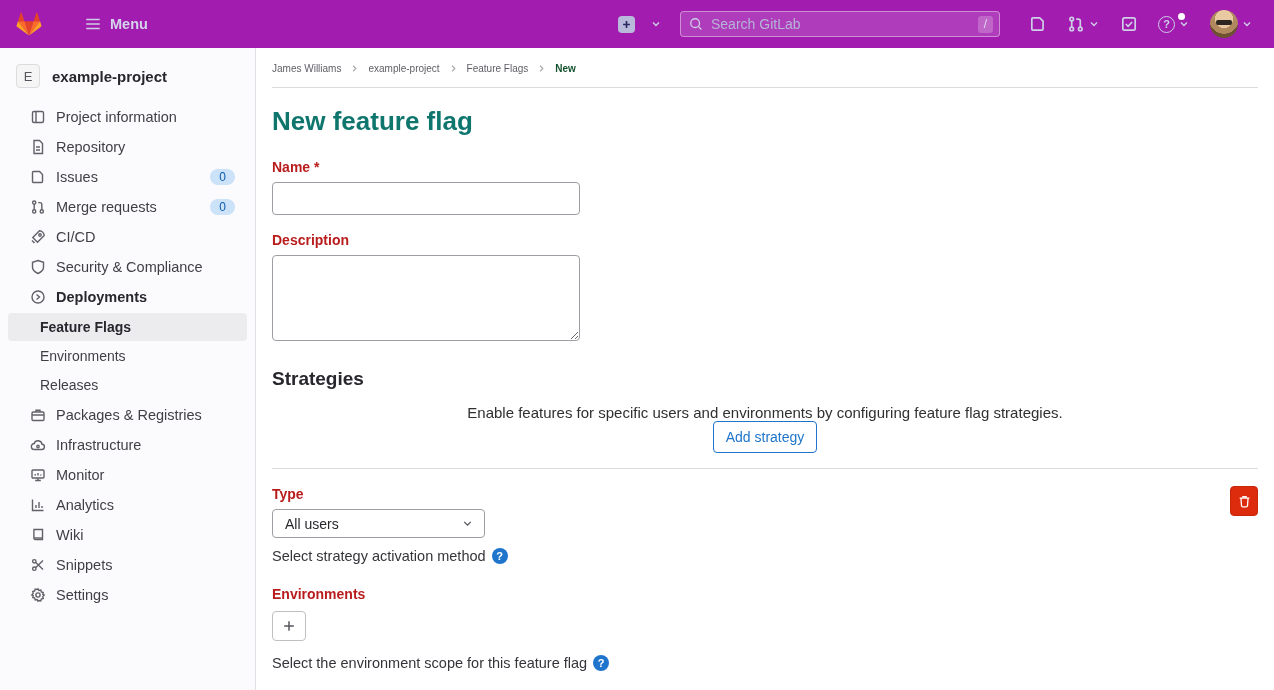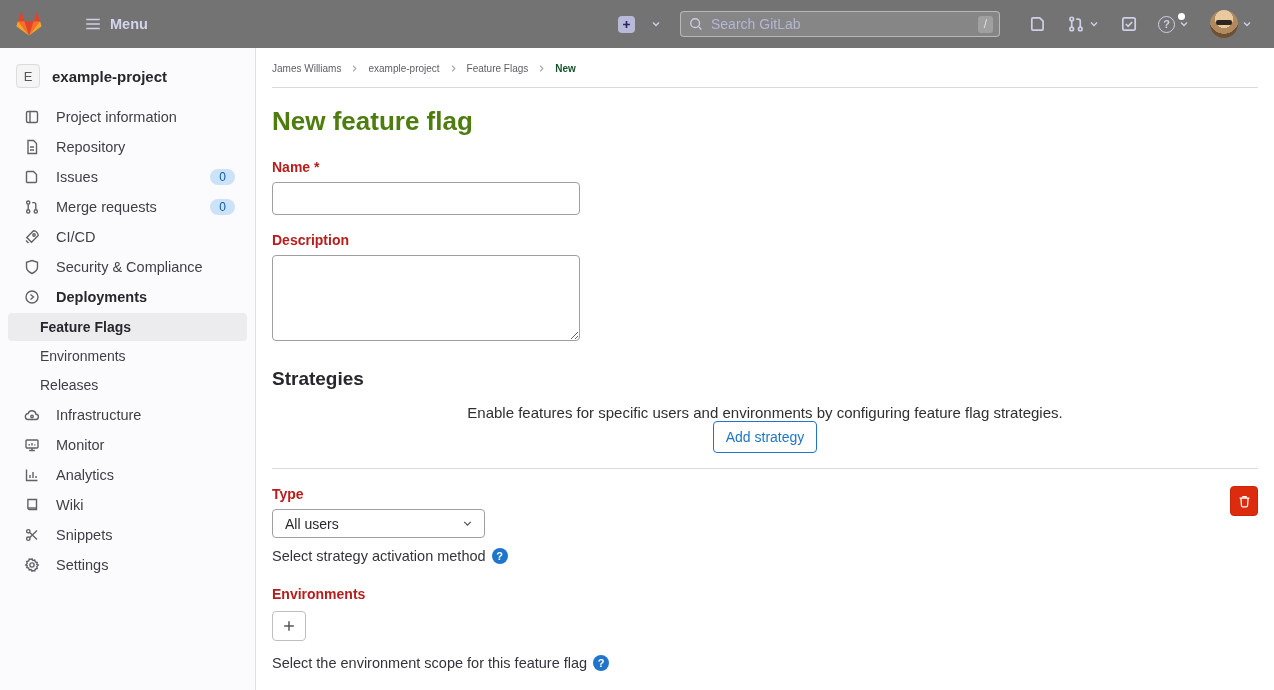--- a/index.html
+++ b/index.html
@@ -1,20 +1,20 @@
 <!DOCTYPE html>
 <html><head>
 <meta charset="utf-8">
 <style>
   * { box-sizing: border-box; }
   html,body { margin:0; padding:0; width:1274px; height:690px; overflow:hidden;
     font-family:"Liberation Sans", sans-serif; background:#fff; color:#303030; }
 
   
-  .topbar { height:48px; background:#737373; display:flex; align-items:center;
+  .topbar { height:48px; background:#a21caf; display:flex; align-items:center;
     padding:0 16px; gap:12px; }
   .logo { width:26px; height:25px; flex:0 0 auto; }
   .menu-btn { display:flex; align-items:center; gap:8px; color:#d4d4ec;
     font-size:14.5px; font-weight:700; margin-left:24px; cursor:pointer; background:none; border:none; }
   .topbar-right { margin-left:auto; display:flex; align-items:center; gap:10px; }
   .tb-icon { width:18px; height:18px; stroke:#cfcfe8; fill:none; stroke-width:1.5; }
   .plus-box { width:17px; height:17px; background:#b9b9dc; border-radius:4px;
     display:flex; align-items:center; justify-content:center; cursor:pointer; }
   .plus-box svg { width:11px; height:11px; stroke:#292961; stroke-width:2.4; fill:none; }
   .chev { width:12px; height:12px; stroke:#cfcfe8; stroke-width:1.8; fill:none; }
@@ -40,41 +40,41 @@
   
   .layout { display:flex; height:642px; }
   .sidebar { width:256px; background:#fbfafd; border-right:1px solid #e0e0e4;
     flex:0 0 auto; padding-top:8px; overflow:hidden; }
   .proj-head { display:flex; align-items:center; gap:12px; padding:8px 16px 10px; }
   .proj-avatar { width:24px; height:24px; border:1px solid #dcdcde; border-radius:4px;
     background:#f5f5f5; color:#56565c; font-size:13px; display:flex; align-items:center;
     justify-content:center; }
   .proj-name { font-size:15px; font-weight:700; color:#28272d; }
   .nav { list-style:none; margin:4px 0 0; padding:0; font-size:14.5px; color:#403f44; }
-  .nav-item { display:flex; align-items:flex-start; gap:16px; padding:7px 16px 7px 24px;
-    cursor:pointer; }
+  .nav-item { display:flex; align-items:flex-start; gap:10px; padding:7px 16px 7px 24px;
+    cursor:pointer;margin-left:6px; }
   .nav-item .s-ico { width:16px; height:16px; stroke:#626168; fill:none; stroke-width:1.4; flex:0 0 auto; }
   .nav-item .lbl { flex:1; }
   .nav-item.bold .lbl { font-weight:700; color:#28272d; }
   .badge { background:#cbe2f9; color:#0b5cad; font-size:12px; border-radius:10px;
     padding:1px 9px; margin-right:4px; }
   .sub-item { display:block; padding:6px 16px 6px 32px; margin:1px 8px; border-radius:4px;
     font-size:14px; color:#403f44; cursor:pointer; }
   .sub-item.active { background:#ececef; font-weight:700; color:#28272d; }
 
   
   .main { flex:1; overflow:hidden; }
   .crumbs { display:flex; align-items:center; gap:8px; font-size:10px; color:#5e5e66;
     margin:0 16px; padding:15px 0 13px; border-bottom:1px solid #dbdbde; }
   .crumb { color:#5e5e66; text-decoration:none; cursor:pointer; }
   .crumb-sep { width:11px; height:11px; stroke:#a8a8ad; stroke-width:1.6; fill:none; }
   .crumb-current { color:#14532d; font-weight:700; }
 
   .content { padding:0 16px; }
-  h1.page-title { font-size:26px; font-weight:700; color:#4d7c0f; margin:18px 0 22px; }
+  h1.page-title { font-size:26px; font-weight:700; color:#0f766e; margin:18px 0 22px; }
   .field-label { font-size:14px; font-weight:700; color:#b91c1c; margin:0 0 7px; }
   .text-input { width:308px; height:33px; border:1px solid #9e9ea4; border-radius:4px;
     padding:0 10px; font-size:14px; font-family:inherit; outline:none; }
   .textarea { width:308px; height:86px; border:1px solid #9e9ea4; border-radius:4px;
     padding:8px 10px; font-size:14px; font-family:inherit; resize:vertical; outline:none; display:block; }
   .mt16 { margin-top:17px; }
   h2.section-title { font-size:19px; font-weight:700; color:#28272d; margin:27px 0 0; }
   .strat-row { display:flex; align-items:center; margin-top:14px;flex-direction:column; }
   .strat-desc { font-size:15px; color:#303030; margin:0; flex:1; }
   .btn { font-family:Liberation Sans, sans-serif; font-size:14px; border-radius:4px; cursor:pointer;
@@ -238,20 +238,27 @@
           <circle cx="8" cy="8" r="6"></circle>
             <path d="M6.5 5.5L9.5 8l-3 2.5"></path>
         </svg>
         <span class="lbl">Deployments</span>
       </li>
       <li class="sub-item active">Feature Flags</li>
       <li class="sub-item">Environments</li>
       <li class="sub-item">Releases</li>
       <li class="nav-item">
         <svg class="s-ico" viewBox="0 0 16 16">
+          <rect x="2" y="5" width="12" height="8.5" rx="1.2"></rect>
+            <path d="M6 5V3.2h4V5M2 8h12"></path>
+        </svg>
+        <span class="lbl">Packages &amp; Registries</span>
+      </li>
+      <li class="nav-item">
+        <svg class="s-ico" viewBox="0 0 16 16">
           <path d="M4.5 12.5a3 3 0 0 1-.3-6 4 4 0 0 1 7.8.8 2.6 2.6 0 0 1-.4 5.2z"></path>
             <circle cx="8" cy="9.5" r="1.2"></circle>
         </svg>
         <span class="lbl">Infrastructure</span>
       </li>
       <li class="nav-item">
         <svg class="s-ico" viewBox="0 0 16 16">
           <rect x="2" y="3" width="12" height="8" rx="1"></rect>
             <path d="M8 11v2.2M5.2 13.5h5.6M5.2 8.5V7M8 8.5V6M10.8 8.5V7.5"></path>
         </svg>

